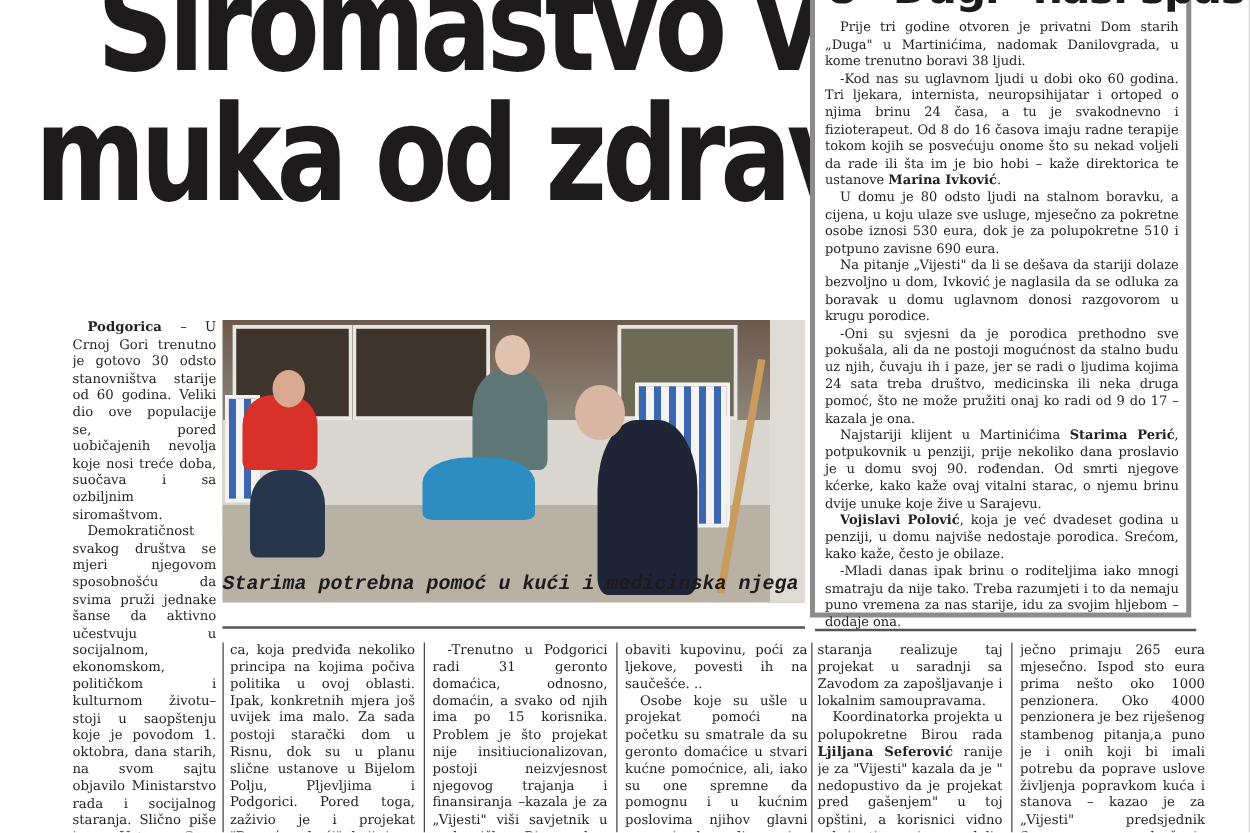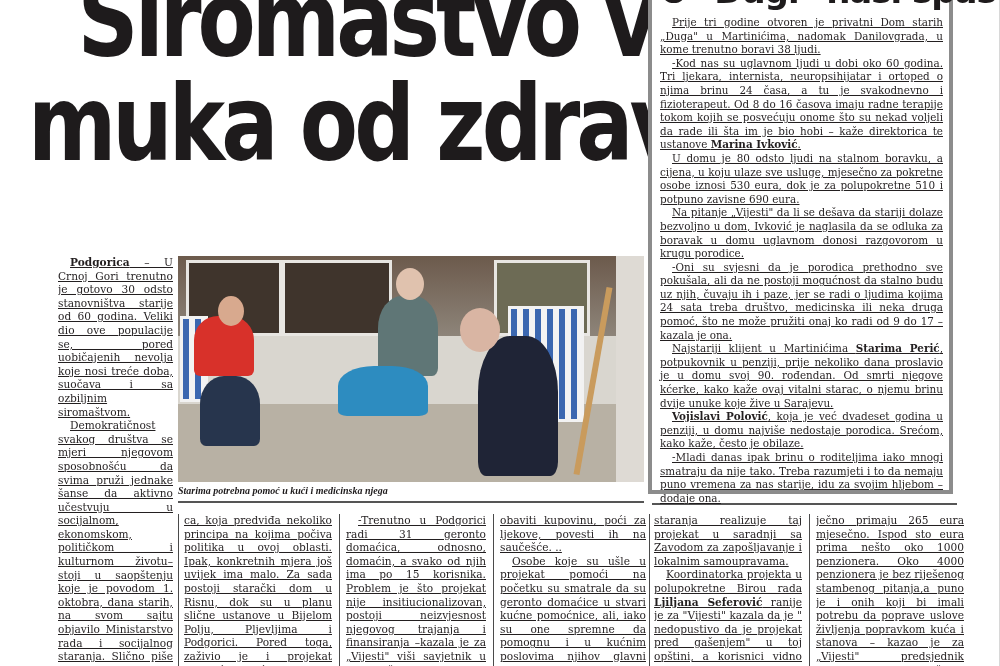--- a/index.html
+++ b/index.html
@@ -8,21 +8,21 @@
   .headline {
     position: absolute; left: 28px; top: -32px; width: 620px;
     font-family: "DejaVu Sans", sans-serif; font-weight: bold;
     font-size: 106px; line-height: 104px; letter-spacing: -5px;
     transform: scaleX(0.80); transform-origin: left top;
     text-align: center; color: #1e1b1c; white-space: nowrap;
   }
   .headline .l1 { display: block; padding-left: 62px; }
   .headline .l2 { display: block; }
 
-  .body-text { font-size: 10.6px; line-height: 13.6px; text-align: justify; hyphens: manual; text-decoration: underline; }
+  .body-text { font-size: 10.6px; line-height: 13.6px; text-align: justify; hyphens: manual; }
   .body-text p { margin: 0; text-indent: 12px; }
   .body-text p.noindent { text-indent: 0; }
   .body-text b { font-weight: bold; }
 
   .col { position: absolute; overflow: hidden; }
   .col1 { left: 58px; top: 256px; width: 115px; height: 410px; }
   .col2 { left: 184px; top: 514px; width: 148px; height: 152px; }
   .col3 { left: 346px; top: 514px; width: 140px; height: 152px; }
   .col4 { left: 500px; top: 514px; width: 146px; height: 152px; }
   .col5 { left: 654px; top: 514px; width: 148px; height: 152px; }
@@ -38,23 +38,23 @@
   .photo .window { position: absolute; top: 4px; height: 70px; background: #3f342c; border: 3px solid #e8e6e2; }
   .photo .wall { position: absolute; left: 0; right: 0; top: 80px; height: 70px; background: #d9d6cf; }
   .photo .floor { position: absolute; left: 0; right: 0; bottom: 0; height: 78px; background: #b8b1a4; }
   .photo .pillar { position: absolute; right: 0; top: 0; width: 28px; height: 226px; background: #dedad4; }
   .person { position: absolute; border-radius: 40% 40% 10% 10%; }
   .head { position: absolute; border-radius: 50%; background: #d8a98e; }
   .chair { position: absolute; border: 3px solid #f2f2f2; background: repeating-linear-gradient(90deg, #3b67b0 0 6px, #f3f3f3 6px 12px); }
   .crutch { position: absolute; width: 6px; background: #c99b5d; }
 
   .caption {
-    position: absolute; left: 178px; top: 484px; width: 466px; height: 14px;
-    font-family: Liberation Serif, serif; font-style: italic; font-weight: bold;
-    font-size: 10px; line-height: 14px; color: #1e1b1c;
+    position: absolute; left: 178px; top: 460px; width: 466px; height: 14px;
+    font-family: Liberation Mono, monospace; font-style: italic; font-weight: bold;
+    font-size: 16px; line-height: 14px; color: #1e1b1c;
   }
   .caption-rule { position: absolute; left: 178px; top: 501px; width: 466px; height: 2px; background: #555; }
   .top-rule { position: absolute; left: 652px; top: 503px; width: 305px; height: 2px; background: #555; }
 
   .sidebar {
     position: absolute; left: 648px; top: -4px; width: 305px; height: 498px;
     border: 4px solid #8c8c8c; box-sizing: border-box; background: #fff;
   }
   .sidebar-title {
     position: absolute; left: 8px; top: -26px; width: 290px;

